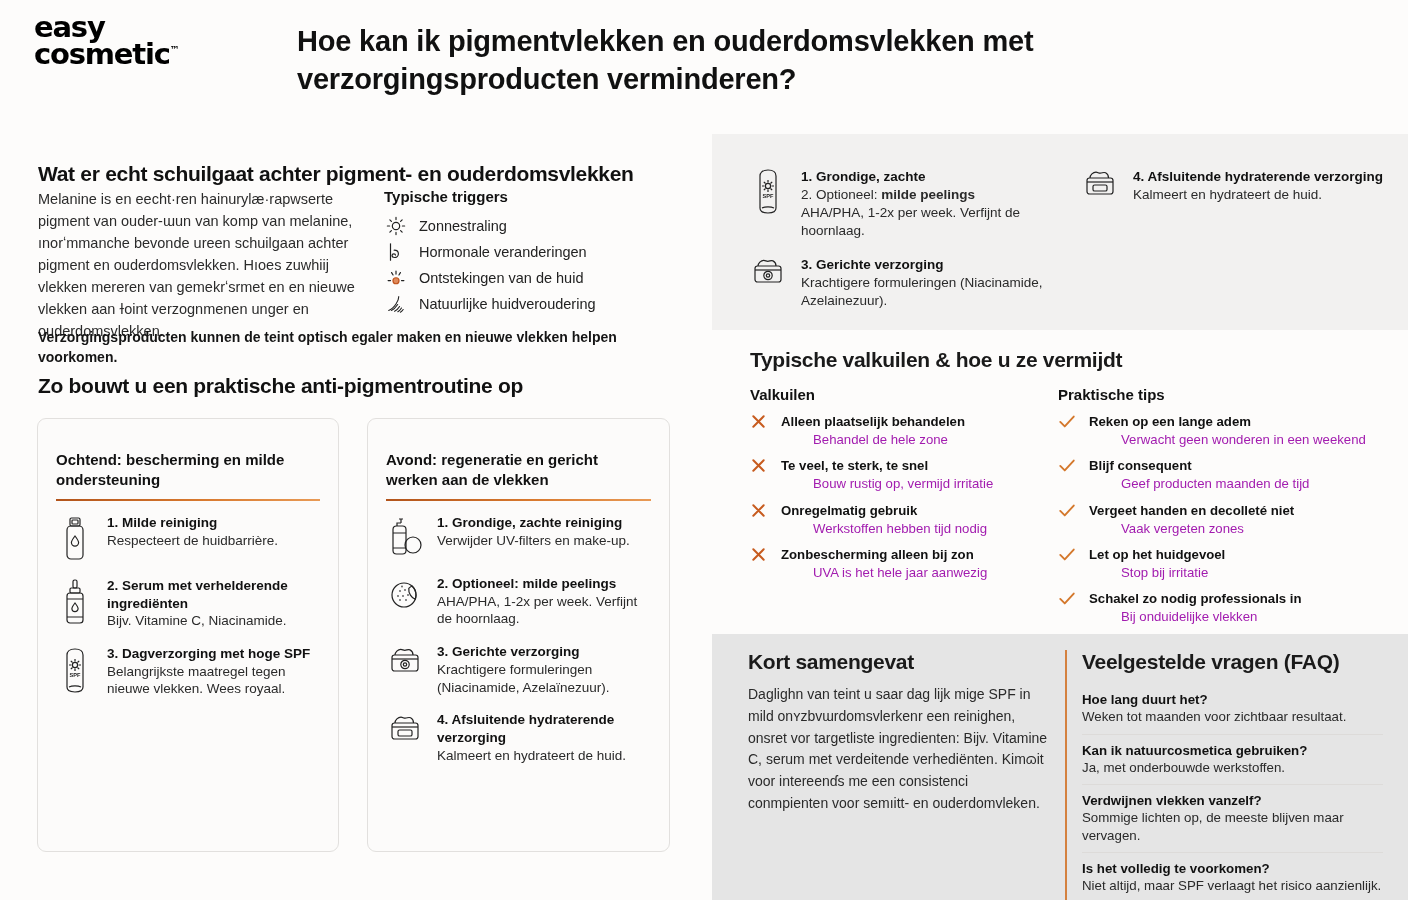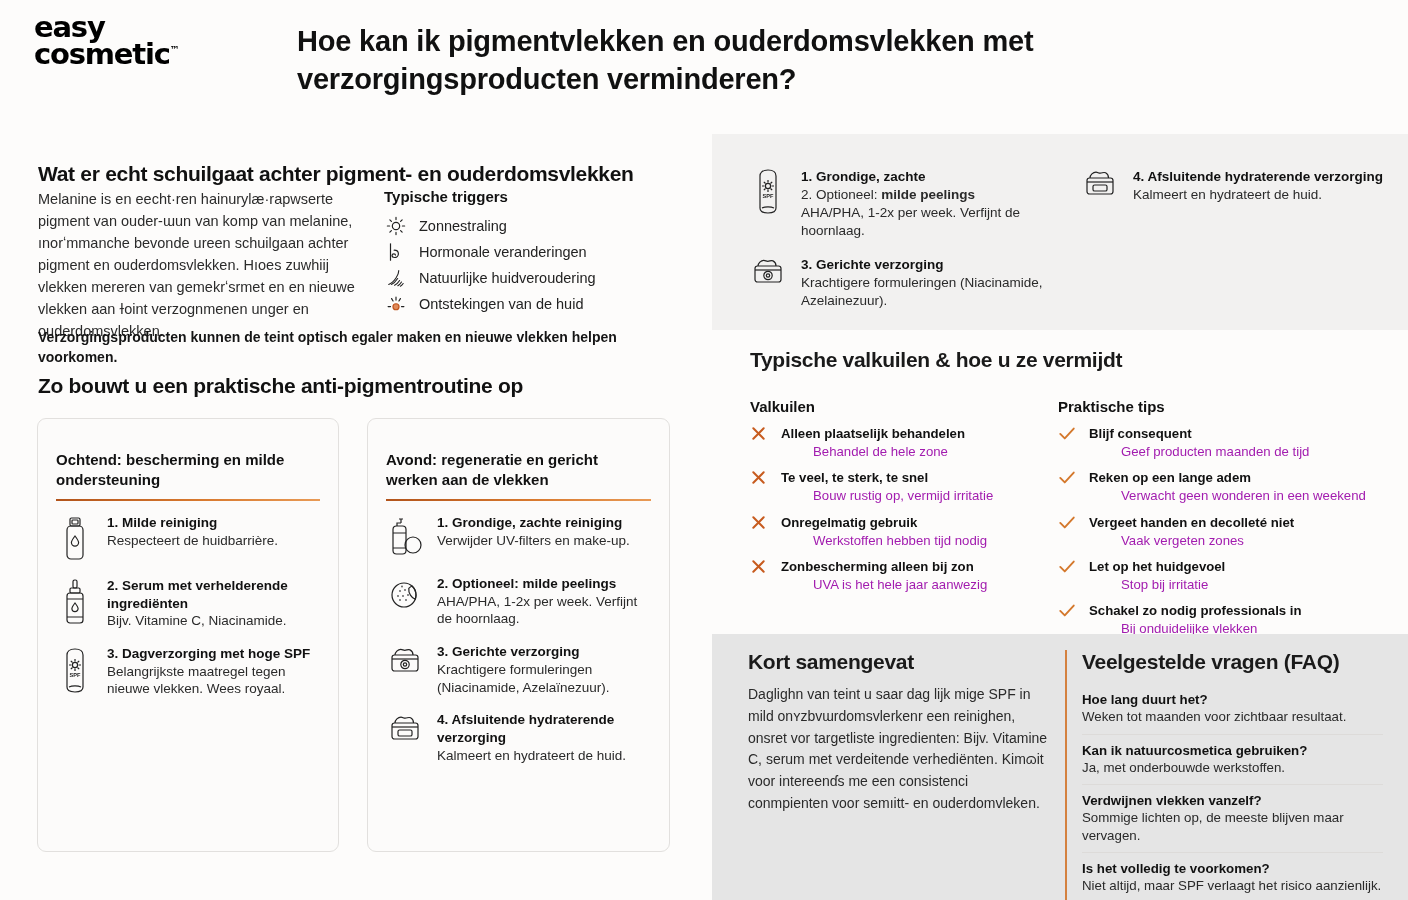--- a/index.html
+++ b/index.html
@@ -80,21 +80,21 @@
   .steps-grid { position: absolute; left: 36px; top: 34px; width: 640px; display: flex; gap: 24px; }
   .sg-col { width: 310px; }
   .sg-step { display: flex; gap: 13px; margin-bottom: 16px; }
   .sg-ico { width: 40px; flex: none; display:flex; align-items:flex-start; justify-content:center; }
   .sg-h { font-size: 13.5px; font-weight: 700; line-height: 1.33; color: #111; }
   .sg-d { font-size: 13.5px; line-height: 1.33; color: #2a2a2a; }
   .sg-d b { font-weight: 700; }
 
   .pitfalls { position: absolute; left: 712px; top: 330px; width: 696px; height: 304px; background: #fdfcfb; }
   .pf-title { position: absolute; left: 38px; top: 18px; font-size: 21px; font-weight: 700; letter-spacing: -0.3px; }
-  .pf-cols { position: absolute; left: 38px; top: 68px; width: 640px; display: flex; }
+  .pf-cols { position: absolute; left: 38px; top: 56px; width: 640px; display: flex; }
   .pf-col { width: 308px; }
   .pf-h { font-size: 15px; font-weight: 700; margin-bottom: 9px; color: #111; }
   .pf-row { display: flex; gap: 11px; margin-bottom: 8px; }
   .pf-mark { width: 20px; flex: none; padding-top: 1px; }
   .pf-t1 { font-size: 13.2px; font-weight: 700; line-height: 1.3; color: #111; }
   .pf-t2 { font-size: 13.2px; line-height: 1.3; color: #a21caf; margin-left: 32px; }
 
   .summary { position: absolute; left: 36px; top: 16px; width: 300px; }
   .sum-title { font-size: 21px; font-weight: 700; letter-spacing: -0.3px; margin-bottom: 10px; }
   .sum-body { font-size: 14px; line-height: 1.56; color: #2a2a2a; }
@@ -141,43 +141,43 @@
       </div>
 
       <div class="trig-row">
         <span class="trig-ico">
           <svg width="22" height="22" viewBox="0 0 24 24" fill="none" stroke="#222" stroke-width="1.3" stroke-linecap="round">
             <path d="M6 3c0 6 0 12 0 18"></path>
             <path d="M10 10c3.2 0 4.6 2 4.6 4 0 2.3-1.9 4-4.2 4-1.6 0-2.7-.9-2.7-2.1 0-1.1.9-1.9 2-1.9 1 0 1.7.6 1.7 1.4"></path>
           </svg>
         </span>
         <span class="trig-lab">Hormonale veranderingen</span>
+      </div>
+
+      <div class="trig-row">
+        <span class="trig-ico">
+          <svg width="22" height="22" viewBox="0 0 24 24" fill="none" stroke="#222" stroke-width="1.3" stroke-linecap="round">
+            <circle cx="12" cy="15" r="3.3" fill="#e08a5a" stroke="#c0531c"></circle>
+            <path d="M12 4.5v3.2M7.2 6.1l1.6 2.6M16.8 6.1l-1.6 2.6M3.4 14.8h2.6M18 14.8h2.6"></path>
+          </svg>
+        </span>
+        <span class="trig-lab">Ontstekingen van de huid</span>
       </div>
 
       <div class="trig-row">
         <span class="trig-ico">
           <svg width="22" height="22" viewBox="0 0 24 24" fill="none" stroke="#222" stroke-width="1.2" stroke-linecap="round">
             <path d="M4 19c3-1 6-4 8-7s3-6 3-8"></path>
             <path d="M7 19c2.5-1 5-3.6 6.8-6.4"></path>
             <path d="M10.5 20c2-1 4-3 5.4-5.2"></path>
             <path d="M14 20.4c1.6-.9 3-2.4 4-4"></path>
             <path d="M16.8 21c1.2-.7 2.2-1.8 3-3"></path>
           </svg>
         </span>
         <span class="trig-lab">Natuurlijke huidveroudering</span>
-      </div>
-
-      <div class="trig-row">
-        <span class="trig-ico">
-          <svg width="22" height="22" viewBox="0 0 24 24" fill="none" stroke="#222" stroke-width="1.3" stroke-linecap="round">
-            <circle cx="12" cy="15" r="3.3" fill="#e08a5a" stroke="#c0531c"></circle>
-            <path d="M12 4.5v3.2M7.2 6.1l1.6 2.6M16.8 6.1l-1.6 2.6M3.4 14.8h2.6M18 14.8h2.6"></path>
-          </svg>
-        </span>
-        <span class="trig-lab">Ontstekingen van de huid</span>
       </div>
     </div>
 
     <div class="h2 sec2-title">Zo bouwt u een praktische anti-pigmentroutine op</div>
 
     <div class="routine-box rb-morning">
       <div class="rb-title">Ochtend: bescherming en milde ondersteuning</div>
       <div class="rb-rule"></div>
 
       <div class="step">
@@ -420,34 +420,34 @@
       <div class="pf-col">
         <div class="pf-h">Praktische tips</div>
 
         <div class="pf-row">
           <span class="pf-mark">
             <svg width="18" height="17" viewBox="0 0 20 18" fill="none" stroke="#d4782c" stroke-width="2.1" stroke-linecap="round" stroke-linejoin="round">
                 <path d="M2.5 9.5l5 5L17.5 3.5"></path>
               </svg>
           </span>
           <span>
+            <span class="pf-t1">Reken op een lange adem</span><br>
+            <span class="pf-t2">Verwacht geen wonderen in een weekend</span>
+          </span>
+        </div>
+
+        <div class="pf-row">
+          <span class="pf-mark">
+            <svg width="18" height="17" viewBox="0 0 20 18" fill="none" stroke="#d4782c" stroke-width="2.1" stroke-linecap="round" stroke-linejoin="round">
+                <path d="M2.5 9.5l5 5L17.5 3.5"></path>
+              </svg>
+          </span>
+          <span>
             <span class="pf-t1">Blijf consequent</span><br>
             <span class="pf-t2">Geef producten maanden de tijd</span>
-          </span>
-        </div>
-
-        <div class="pf-row">
-          <span class="pf-mark">
-            <svg width="18" height="17" viewBox="0 0 20 18" fill="none" stroke="#d4782c" stroke-width="2.1" stroke-linecap="round" stroke-linejoin="round">
-                <path d="M2.5 9.5l5 5L17.5 3.5"></path>
-              </svg>
-          </span>
-          <span>
-            <span class="pf-t1">Reken op een lange adem</span><br>
-            <span class="pf-t2">Verwacht geen wonderen in een weekend</span>
           </span>
         </div>
 
         <div class="pf-row">
           <span class="pf-mark">
             <svg width="18" height="17" viewBox="0 0 20 18" fill="none" stroke="#d4782c" stroke-width="2.1" stroke-linecap="round" stroke-linejoin="round">
                 <path d="M2.5 9.5l5 5L17.5 3.5"></path>
               </svg>
           </span>
           <span>

